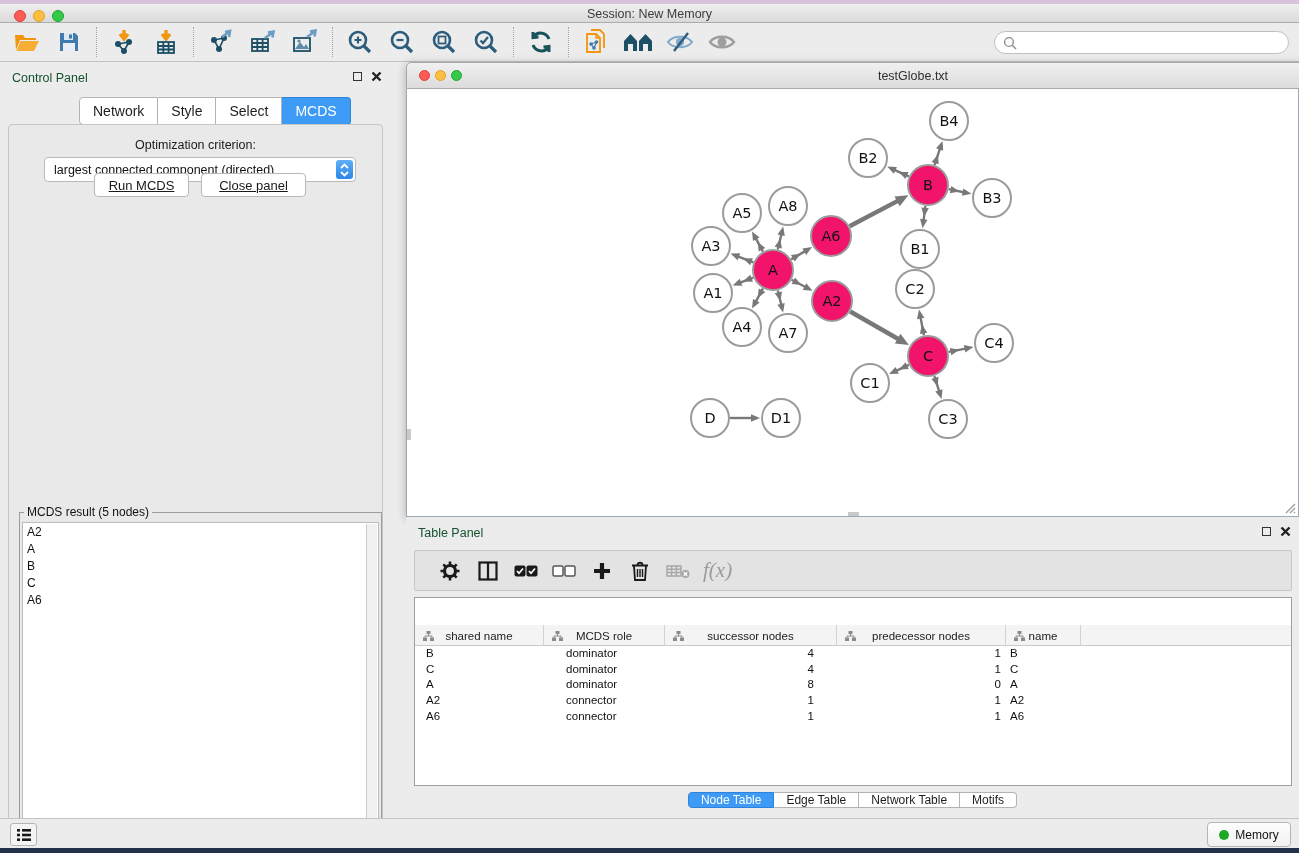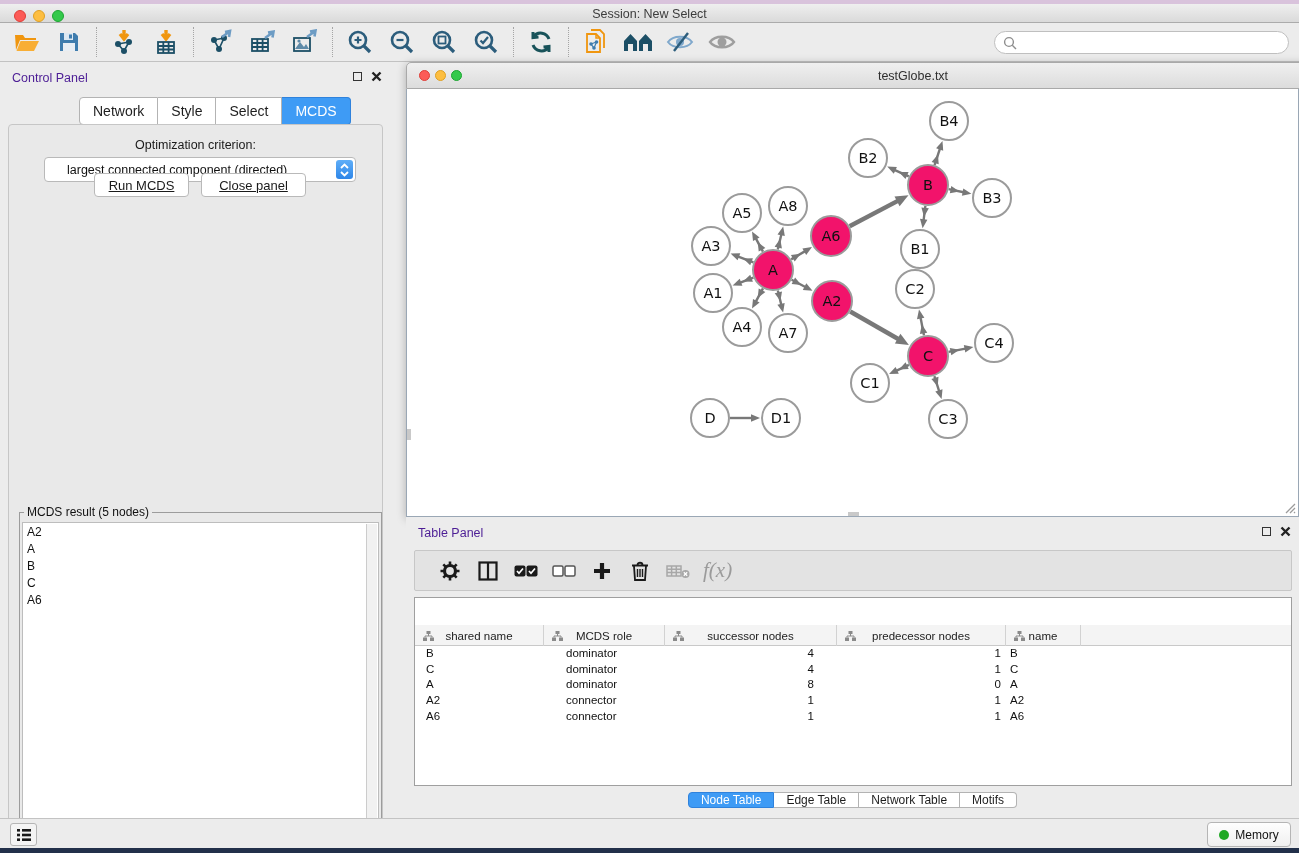--- a/index.html
+++ b/index.html
@@ -26,36 +26,36 @@
     border-bottom:1px solid #C2C2C2; display:flex; align-items:center; }
   .tbbtn { width:30px; height:32px; display:flex; align-items:center; justify-content:center;
     background:transparent; border:none; margin:0 6px; cursor:default; }
   .tbsep { width:1px; height:30px; border-left:1px dotted #A5A5A5; margin:0 6px; }
   #search-box { position:absolute; right:10px; top:8px; width:295px; height:23px;
     background:#FFFFFF; border:1px solid #BFBFBF; border-radius:12px;
     display:flex; align-items:center; padding-left:8px; }
 
   
   #control-panel { left:0; top:62px; width:390px; height:756px; background:#ECECEC; }
-  .panel-title { position:absolute; left:12px; top:9px; font-size:12.5px; color:#4c1d95; }
+  .panel-title { position:absolute; left:12px; top:9px; font-size:12.5px; color:#14532d; }
   .win-icons { position:absolute; right:8px; top:9px; display:flex; gap:9px; align-items:center; }
   .float-ico { width:9px; height:9px; border:1.5px solid #333; }
   #cp-tabs { position:absolute; left:79px; top:35px; height:22px; display:flex; }
   .seg-item { font-size:14px; color:#1E1E1E; background:#FFFFFF; border:1px solid #B3B3B3;
     border-left:none; padding:13px 13px; display:flex; align-items:center; }
   .seg-item:first-child { border-left:1px solid #B3B3B3; border-radius:4px 0 0 4px; }
   .seg-item:last-child { border-radius:0 4px 4px 0; }
   .seg-item.active { background:#3E9BF5; border-color:#2F82DC; color:#FFFFFF; }
   #cp-body { position:absolute; left:8px; top:62px; width:375px; height:738px;
     background:#E9E9E9; border:1px solid #C6C6C6; border-radius:4px; }
   #opt-label { position:absolute; left:0; width:100%; top:13px; text-align:center;
     font-size:12.5px; color:#1A1A1A; }
   #criterion-select { position:absolute; left:35px; top:32px; width:312px; height:25px;
     background:#FFFFFF; border:1px solid #B9B9B9; border-radius:4px;
-    display:flex; align-items:center; font-size:12.5px; color:#111; padding-left:22px; }
+    display:flex; align-items:center; font-size:12.5px; color:#111; padding-left:9px; }
   #criterion-stepper { position:absolute; right:2px; top:2px; width:17px; height:19px;
     background:linear-gradient(#5FAEF8,#2E86E8); border-radius:3px; display:flex;
     flex-direction:column; align-items:center; justify-content:center; }
   .cp-btn { position:absolute; top:48px; height:24px; background:#FFFFFF;
     border:1px solid #B9B9B9; border-radius:4px; font-size:13px; color:#1A1A1A;
     font-family:"Liberation Sans", sans-serif;text-decoration:underline; }
   #run-btn { left:85px; width:95px; }
   #closepanel-btn { left:192px; width:105px; }
   #mcds-fieldset { position:absolute; left:10px; top:387px; width:363px; height:338px;
     border:1px solid #9C9C9C; }
@@ -123,21 +123,21 @@
 </style>
 </head>
 <body>
 
 <div id="desktop-top" class="abs"></div>
 
 <div id="app-titlebar" class="abs">
   <span class="tl red" style="left:14px"></span>
   <span class="tl yel" style="left:33px"></span>
   <span class="tl grn" style="left:52px"></span>
-  <div id="app-title">Session: New Select</div>
+  <div id="app-title">Session: New Memory</div>
 </div>
 
 <div id="main-toolbar" class="abs">
   <button class="tbbtn" style="margin-left:12px">
     <svg width="26" height="22" viewBox="0 0 26 22">
       <path d="M1 4 L9 4 L11 7 L22 7 L22 9 L6 9 L2 19 Z" fill="#F0960F"></path>
       <path d="M6.5 10 L25 10 L20 20 L2.5 20 Z" fill="#F8AE35"></path>
     </svg>
   </button>
   <button class="tbbtn">

